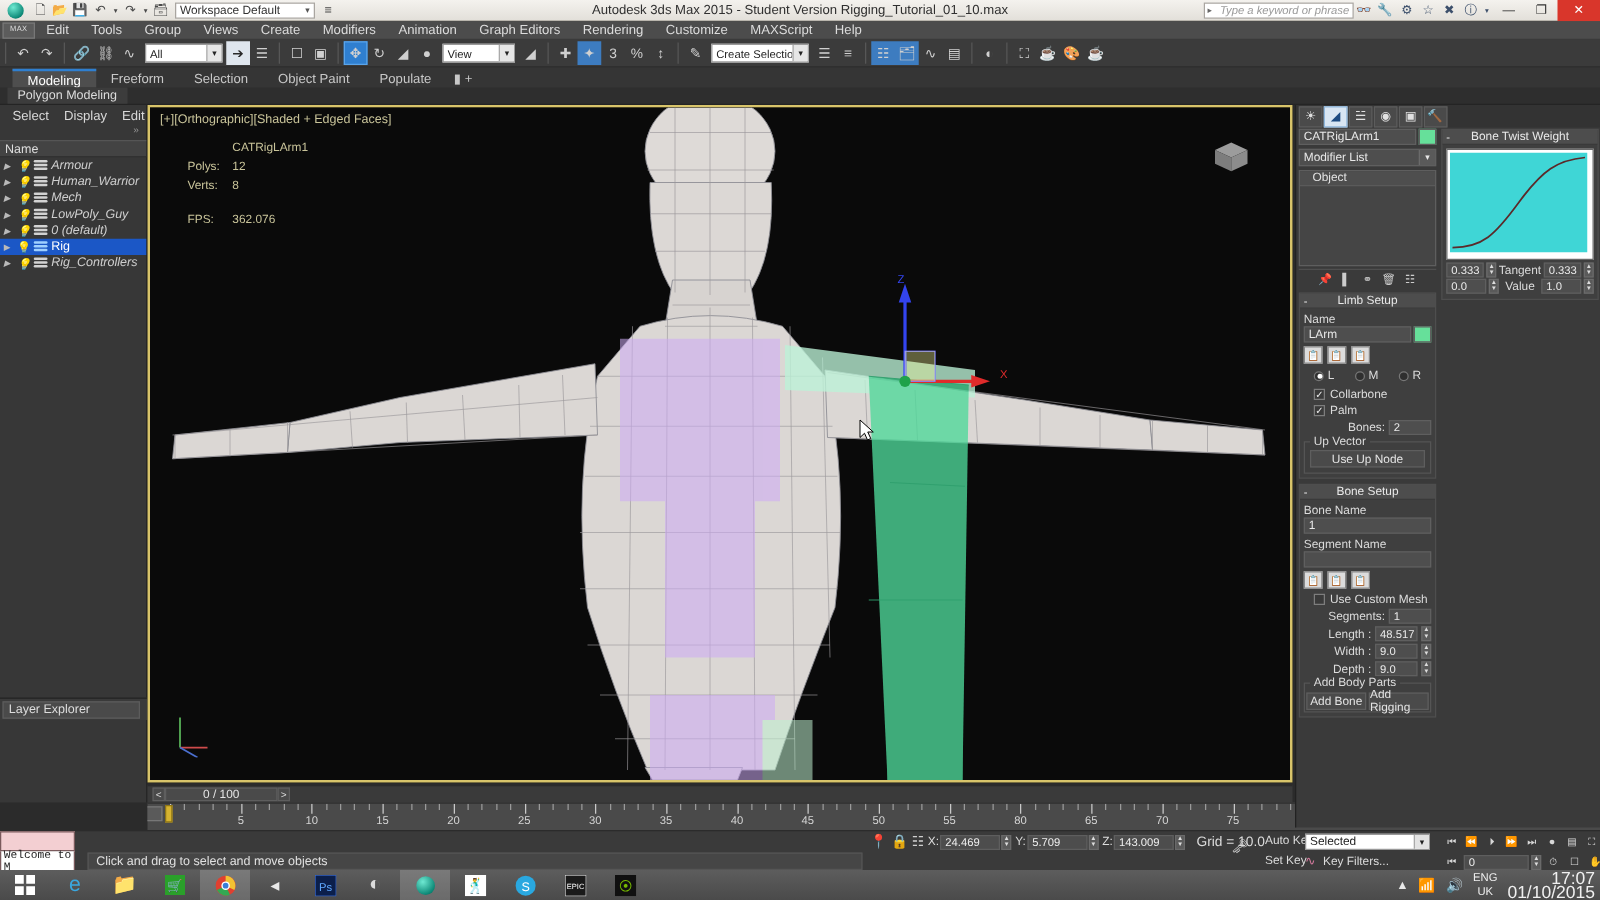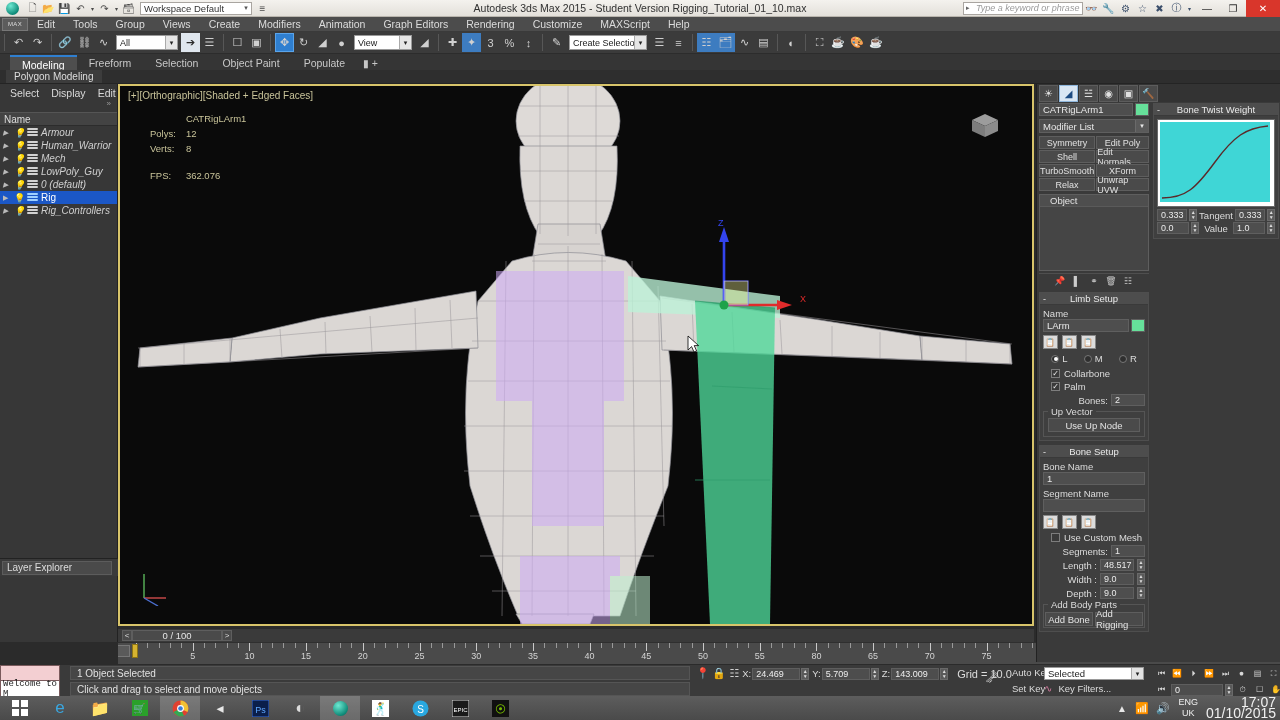--- a/index.html
+++ b/index.html
@@ -668,30 +668,20 @@
 
     <div class="cpleft">
       <div class="namerow">
         <div class="namefield">CATRigLArm1</div>
         <div class="swatch" style="background:#66e09a"></div>
       </div>
       <div class="cpcombo">
         <span>Modifier List</span>
         <span class="cc">▾</span>
       </div>
-      <div class="modgrid" id="mod-buttons">
-          <div class="modbtn">Symmetry</div>
-          <div class="modbtn">Edit Poly</div>
-          <div class="modbtn">Shell</div>
-          <div class="modbtn">Edit Normals</div>
-          <div class="modbtn">TurboSmooth</div>
-          <div class="modbtn">XForm</div>
-          <div class="modbtn">Relax</div>
-          <div class="modbtn">Unwrap UVW</div>
-        </div>
       <div class="objlist">
         <div class="objlist-head">Object</div>
       </div>
       <div class="modtools">
         <div class="mticon">📌</div>
         <div class="mticon">▌</div>
         <div class="mticon">⚭</div>
         <div class="mticon">🗑</div>
         <div class="mticon">☷</div>
       </div>
@@ -845,21 +835,20 @@
         </div>
       </div>
     </div>
   </div>
 
   <div class="statusarea">
     <div class="mxs">
       <div class="mxs-top"></div>
       <div class="mxs-bot">Welcome to M</div>
     </div>
-    <div class="stmsg">1 Object Selected</div>
     <div class="stmsg stmsg2">Click and drag to select and move objects</div>
 
     <div class="coordbar">
       <span style="color:#e56d8a;font-size:11px">📍</span>
       <span style="color:#e3c84b;font-size:11px">🔒</span>
       <span style="color:#cfcfcf;font-size:11px">☷</span>
       <div class="cfield">
         <span>X:</span>
         <div class="cinput">24.469</div>
         <div class="spin">

